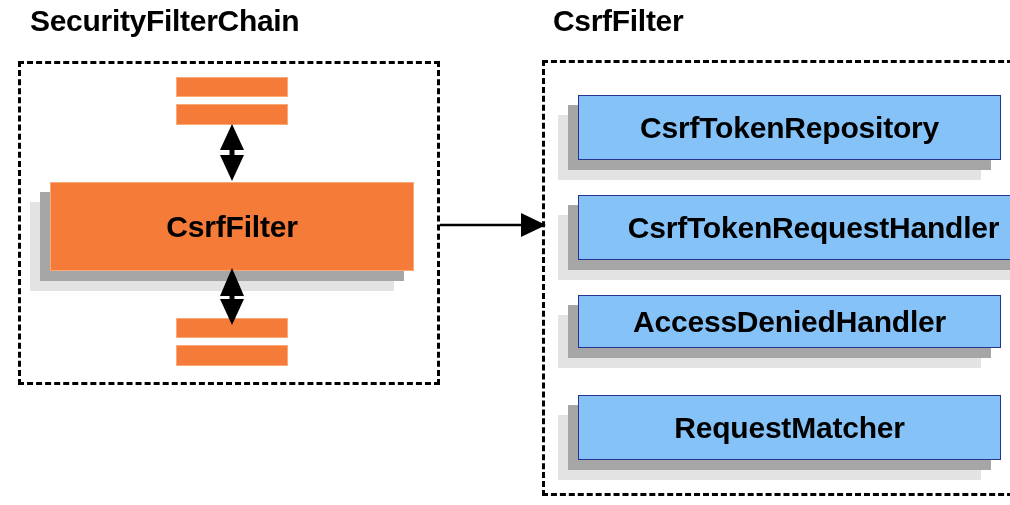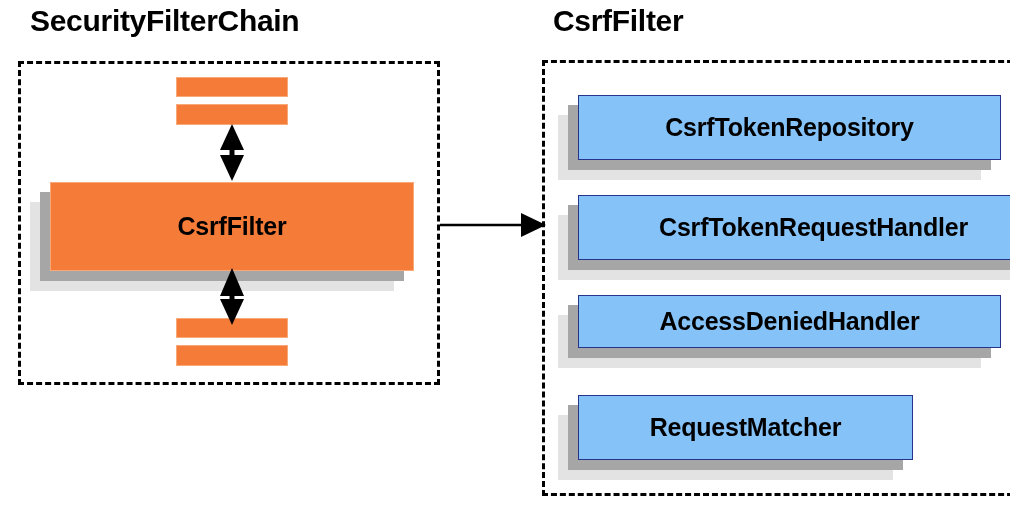--- a/index.html
+++ b/index.html
@@ -74,21 +74,21 @@
     top: 0;
     width: 100%;
     height: 100%;
     display: flex;
     align-items: center;
     justify-content: center;
   }
   .stack .label {
     font-family: "Liberation Sans", sans-serif;
     font-weight: bold;
-    font-size: 25px;
+    font-size: 30px;
     color: #000000;
     white-space: nowrap;
     letter-spacing: -0.2px;
   }
 
   
   .stack.orange .face {
     background: #f47b38;
     border: 1px solid #f9a877;
   }
@@ -110,21 +110,21 @@
   #bar-top-1     { left: 160px; top: 77px;  width: 112px; height: 20px; }
   #bar-top-2     { left: 160px; top: 104px; width: 112px; height: 21px; }
   #csrf-filter   { left: 34px;  top: 182px; width: 364px; height: 89px; }
   #bar-bottom-1  { left: 160px; top: 318px; width: 112px; height: 20px; }
   #bar-bottom-2  { left: 160px; top: 345px; width: 112px; height: 21px; }
 
   
   #blue-1 { left: 562px; top: 95px;  width: 423px; height: 65px; }
   #blue-2 { left: 562px; top: 195px; width: 423px; height: 65px; padding-left: 48px; }
   #blue-3 { left: 562px; top: 295px; width: 423px; height: 53px; }
-  #blue-4 { left: 562px; top: 395px; width: 335px; height: 65px; }
+  #blue-4 { left: 562px; top: 395px; width: 423px; height: 65px; }
 
   
   #arrow-layer {
     position: absolute;
     left: 0; top: 0;
     width: 1010px;
     height: 505px;
     pointer-events: none;
   }
 </style>

